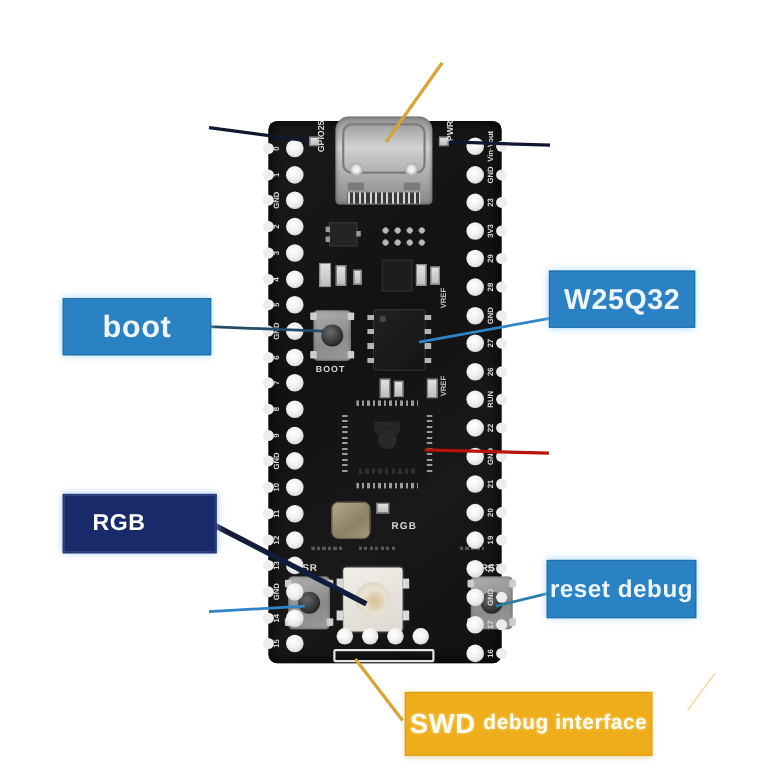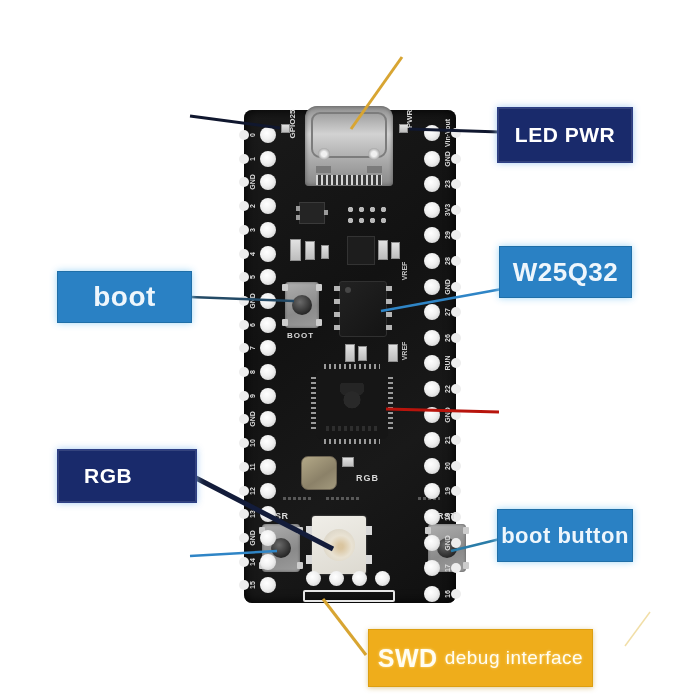--- a/index.html
+++ b/index.html
@@ -288,43 +288,40 @@
     <line x1="499" y1="412" x2="386" y2="409" stroke="#b8140c" stroke-width="3"></line>
     <line x1="194" y1="477" x2="333" y2="549" stroke="#131c3a" stroke-width="5"></line>
     <line x1="190" y1="556" x2="277" y2="551" stroke="#2f85c6" stroke-width="2.5"></line>
     <line x1="500" y1="539" x2="451" y2="551" stroke="#2a7ca8" stroke-width="2.5"></line>
     <line x1="323" y1="599" x2="366" y2="655" stroke="#d8a532" stroke-width="3"></line>
     <line x1="650" y1="612" x2="625" y2="646" stroke="#e8c96e" stroke-width="1.5" opacity=".6"></line>
   </svg>
 
 
 
-  <div class="callout c-navy" style="left:497px;top:107px;width:136px;height:56px;font-size:21px;">
-    <span>LED PWR</span>
-  </div>
 
   <div class="callout c-blue" style="left:57px;top:271px;width:135px;height:52px;font-size:28px;font-weight:600;">
     <span>boot</span>
   </div>
 
   <div class="callout c-blue" style="left:499px;top:246px;width:133px;height:52px;font-size:26px;">
     <span>W25Q32</span>
   </div>
 
 
   <div class="callout c-navy" style="left:57px;top:449px;width:140px;height:54px;font-size:21px;
               justify-content:flex-start;padding-left:26px;line-height:1.2;">
     <div>
       <div>RGB</div>
     </div>
   </div>
 
 
   <div class="callout c-blue" style="left:497px;top:509px;width:136px;height:53px;font-size:22px;font-weight:600;">
-    <span>boot button</span>
+    <span>reset debug</span>
   </div>
 
   <div class="callout c-yellow" style="left:368px;top:629px;width:225px;height:58px;font-size:19px;gap:7px;">
     <span style="font-size:25px;font-weight:700;">SWD</span>
-    <span style="font-weight:400;">debug interface</span>
+    <span style="font-weight:700;">debug interface</span>
   </div>
 
 </div>
 
 </body></html>

